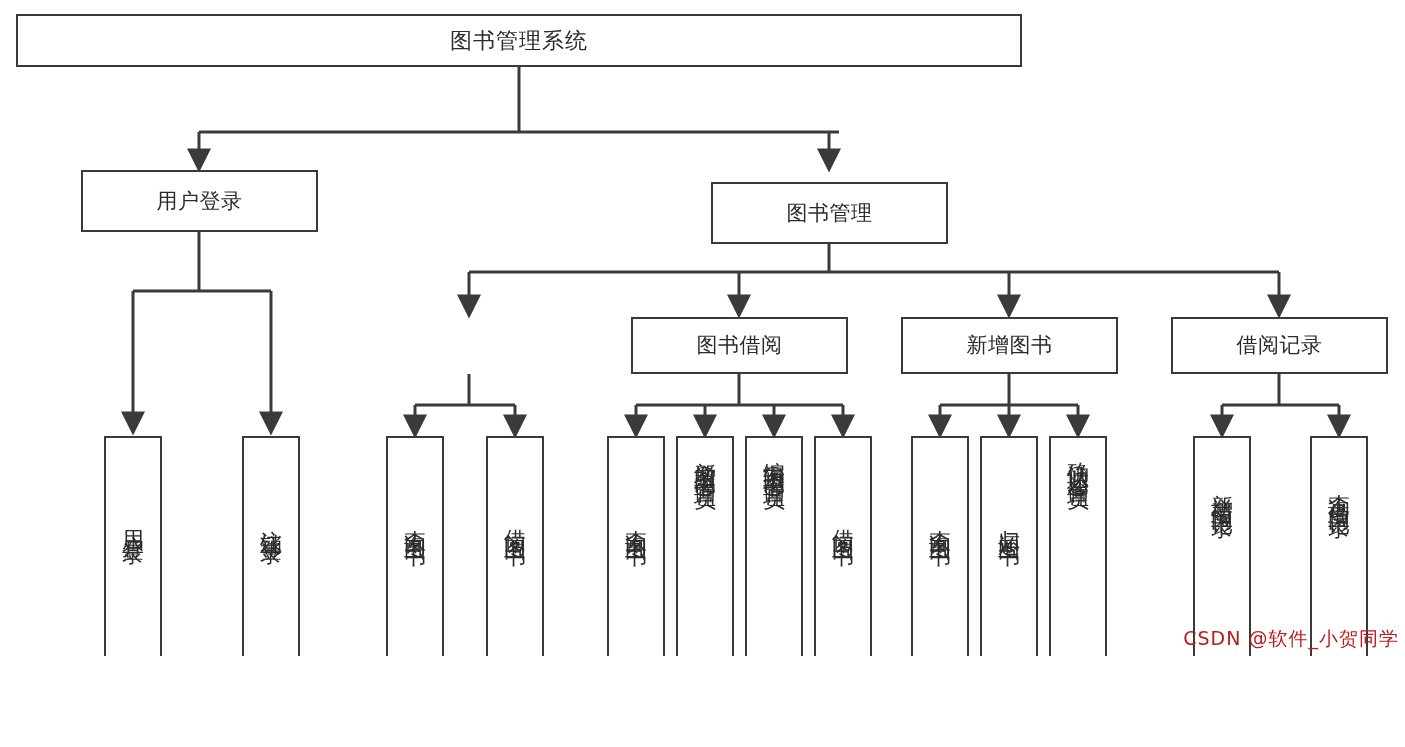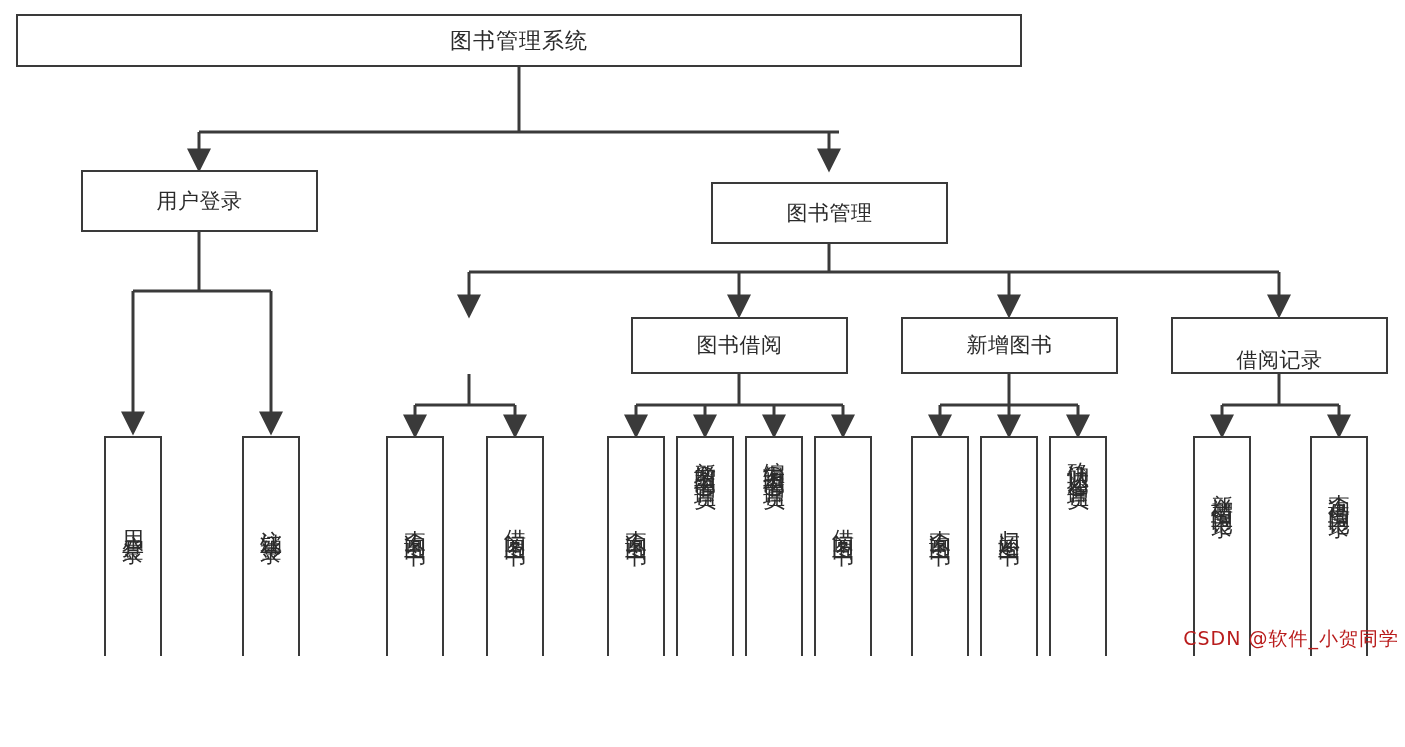--- a/index.html
+++ b/index.html
@@ -141,21 +141,21 @@
   <div class="node horiz" style="left:711px; top:170px; width:237px; height:62px;margin-top:12px;">
     <span class="node-label">图书管理</span>
   </div>
 
   <div class="node horiz" style="left:631px; top:317px; width:217px; height:57px;">
     <span class="node-label">图书借阅</span>
   </div>
   <div class="node horiz" style="left:901px; top:317px; width:217px; height:57px;">
     <span class="node-label">新增图书</span>
   </div>
-  <div class="node horiz" style="left:1171px; top:317px; width:217px; height:57px;align-items:flex-end;">
+  <div class="node horiz" style="left:1171px; top:317px; width:217px; height:57px;">
     <span class="node-label">借阅记录</span>
   </div>
 
   <div class="node leaf" style="left:104px; top:436px; width:58px; height:298px; padding-top:74px;">
     <span class="node-label">用户登录</span>
   </div>
   <div class="node leaf" style="left:242px; top:436px; width:58px; height:298px; padding-top:74px;">
     <span class="node-label">注销登录</span>
   </div>
 

